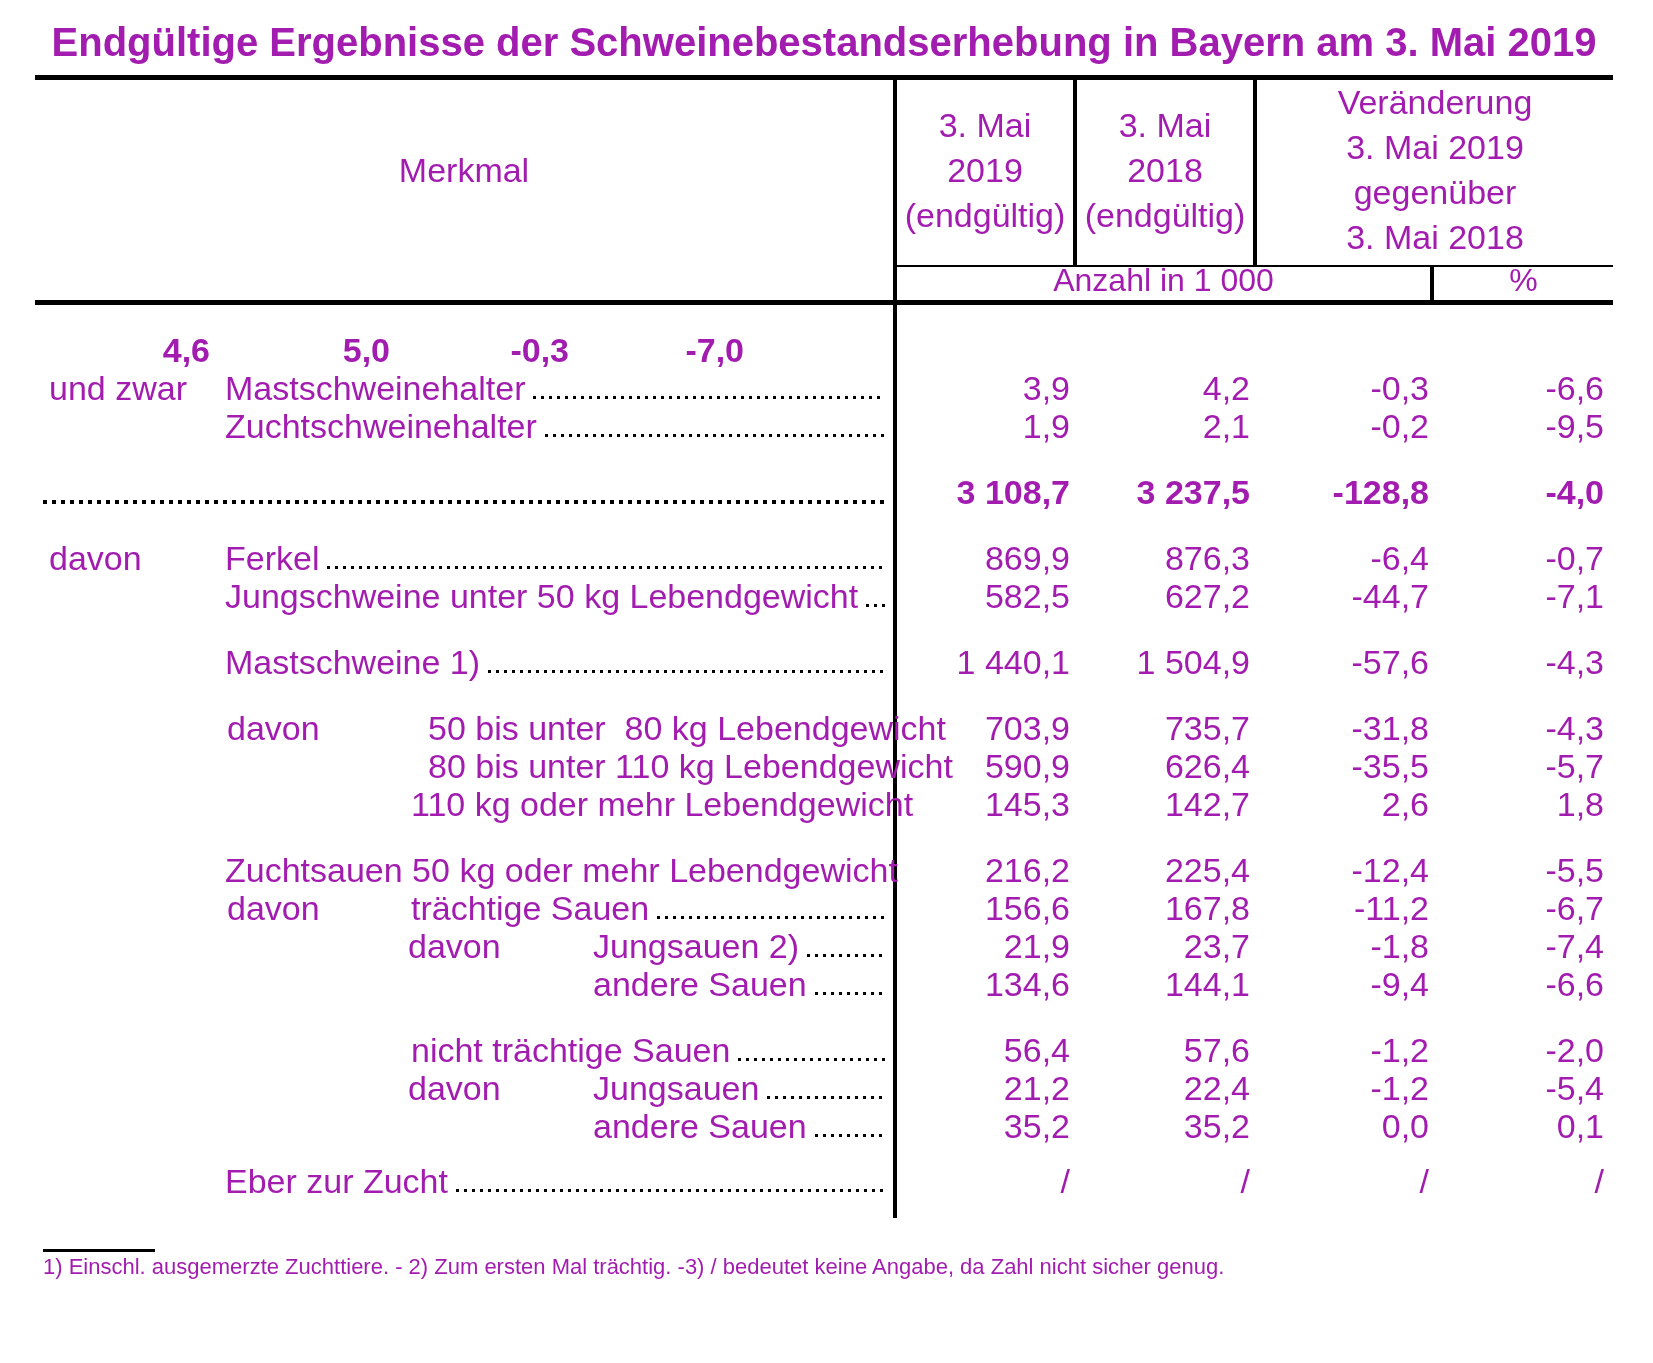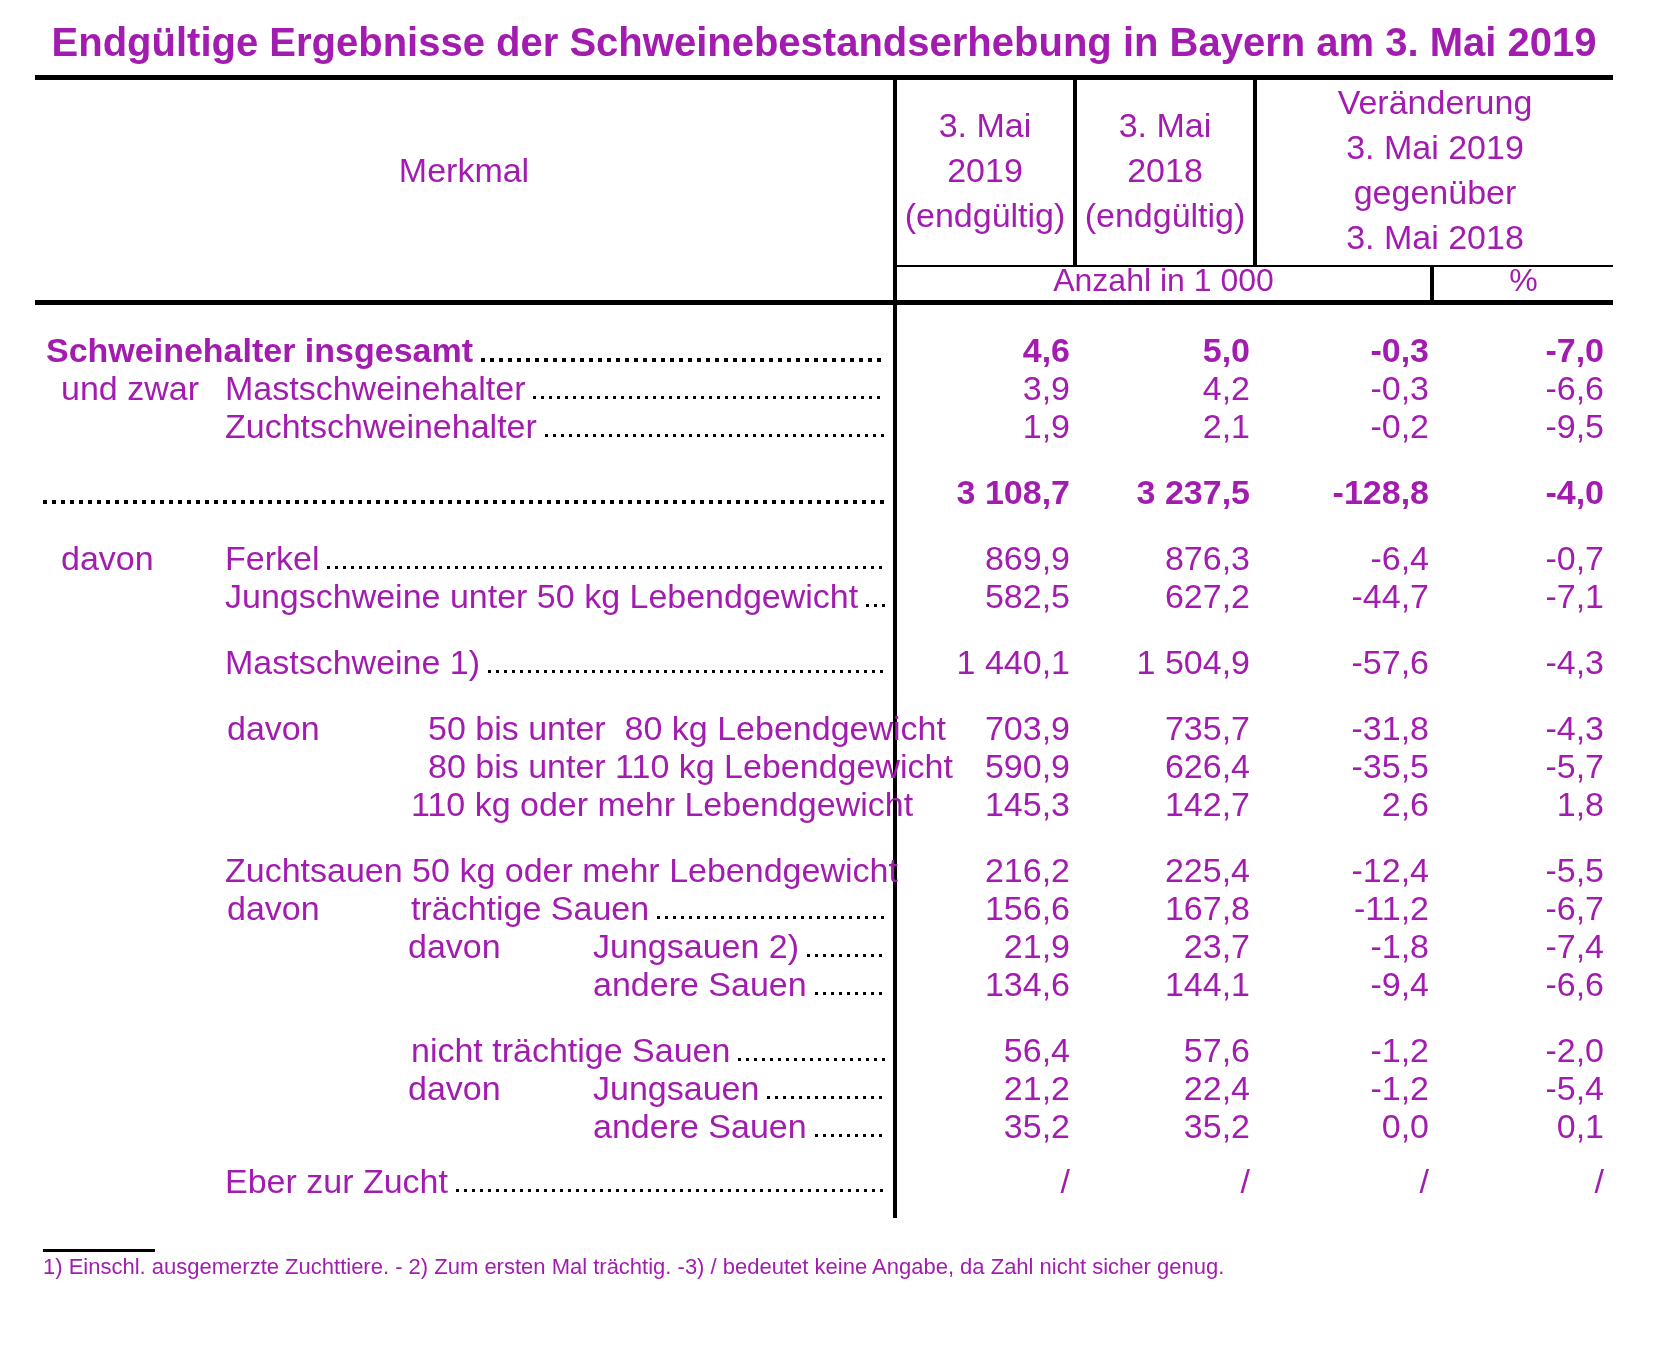--- a/index.html
+++ b/index.html
@@ -35,21 +35,21 @@
   .sh-pct{left:1399px;width:179px;}
 
   
   .tbody{position:absolute;left:0;top:230px;width:1578px;padding-top:26px;}
   .row{display:flex;height:38px;line-height:38px;font-size:34px;}
   .row.gap{margin-top:28px;}
   .row.gap-sm{margin-top:17px;}
   .row.bold{font-weight:bold;}
   .lbl{width:860px;position:relative;display:flex;min-width:0;}
   .prefix{position:absolute;top:0;white-space:pre;}
-  .p0{left:26px;}.p1{left:192px;}.p2{left:373px;}
+  .p0{left:14px;}.p1{left:192px;}.p2{left:373px;}
   .txt{white-space:pre;flex:none;}
   .lv0{margin-left:11px;}.lv1{margin-left:190px;}.lv2{margin-left:376px;}
   .lv2a{margin-left:393px;}.lv3{margin-left:558px;}
   .leader{flex:1;align-self:flex-end;height:3px;margin:0 10px 8px 8px;min-width:0;
           background:repeating-linear-gradient(to right,#000 0 3px,transparent 3px 8px);}
   .row.bold .leader{height:4px;margin-bottom:7px;
           background:repeating-linear-gradient(to right,#000 0 4px,transparent 4px 9px);}
   .num{text-align:right;box-sizing:border-box;white-space:pre;}
   .c1{width:180px;padding-right:5px;}
   .c2{width:180px;padding-right:5px;}
@@ -85,25 +85,20 @@
     <div class="hcell h-change">Veränderung
 3. Mai 2019
 gegenüber
 3. Mai 2018</div>
 
     <div class="shcell sh-count">Anzahl in 1 000</div>
     <div class="shcell sh-pct">%</div>
 
     <div class="tbody">
         <div class="row bold">
-    <div class="lbl">
-
-      <span class="txt lv0">Schweinehalter insgesamt</span>
-      <span class="leader"></span>
-    </div>
     <div class="num c1">4,6</div>
     <div class="num c2">5,0</div>
     <div class="num c3">-0,3</div>
     <div class="num c4">-7,0</div>
   </div>
         <div class="row">
     <div class="lbl">
       <span class="prefix p0">und zwar</span>
       <span class="txt lv1">Mastschweinehalter</span>
       <span class="leader"></span>

